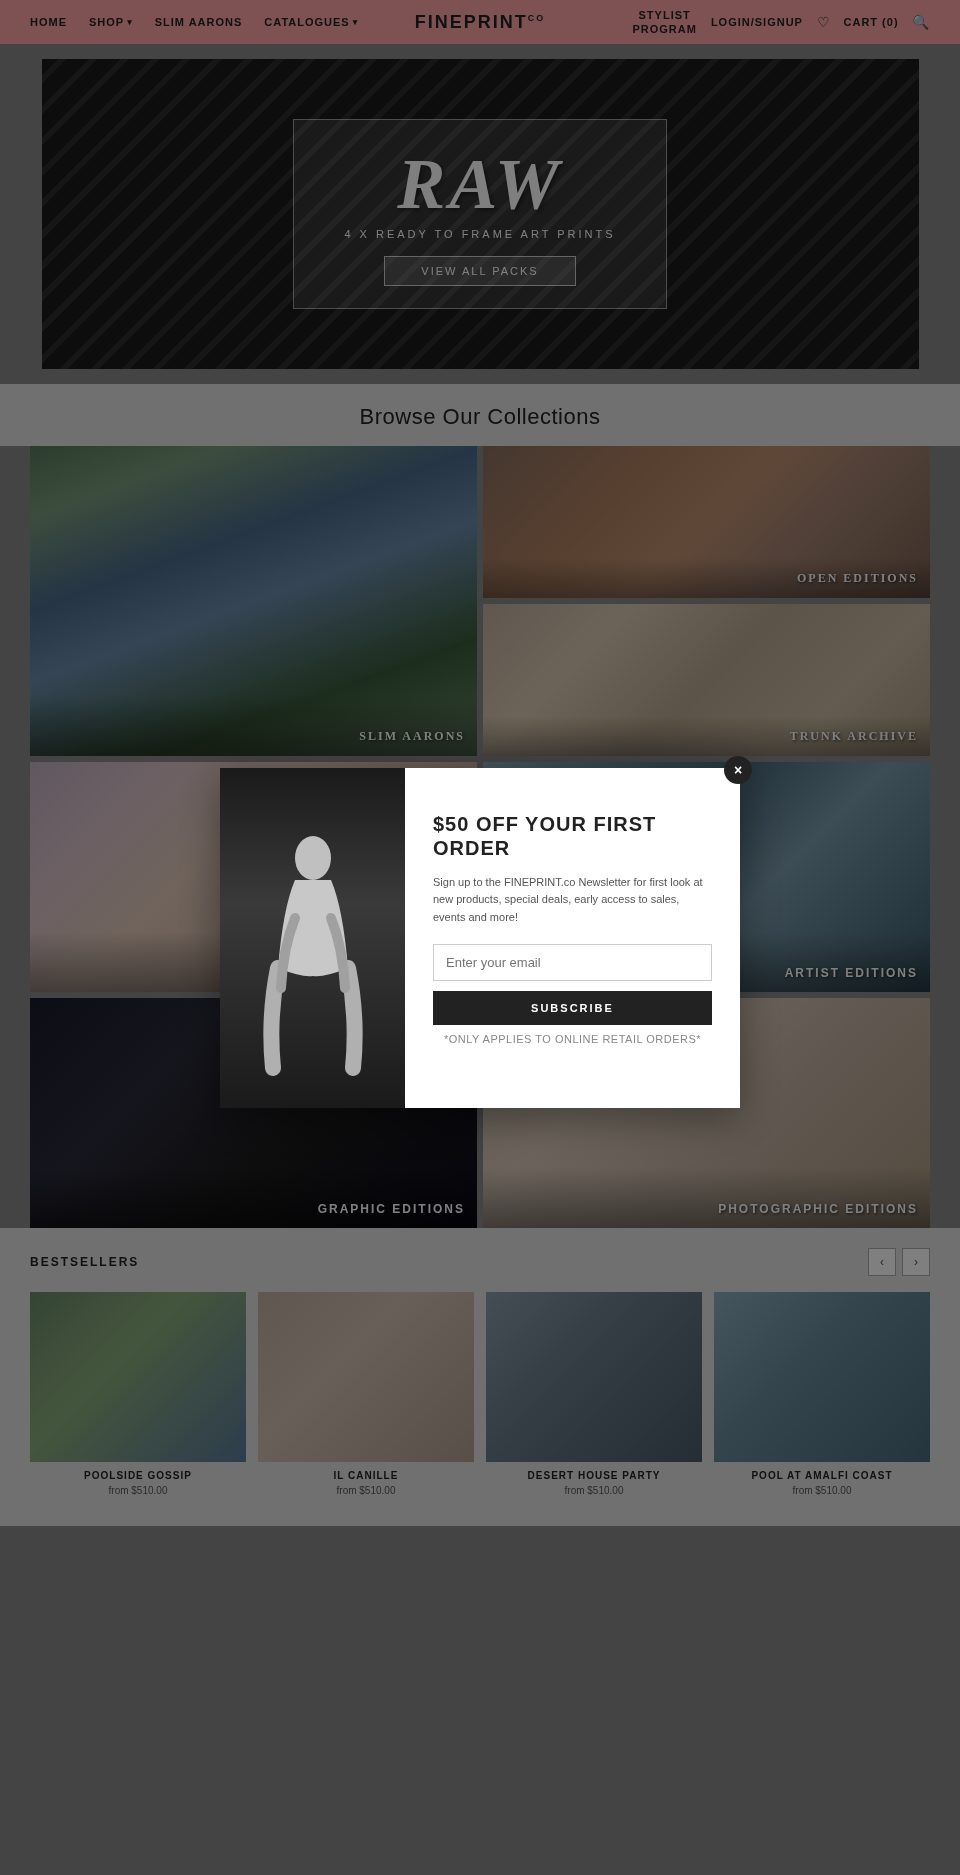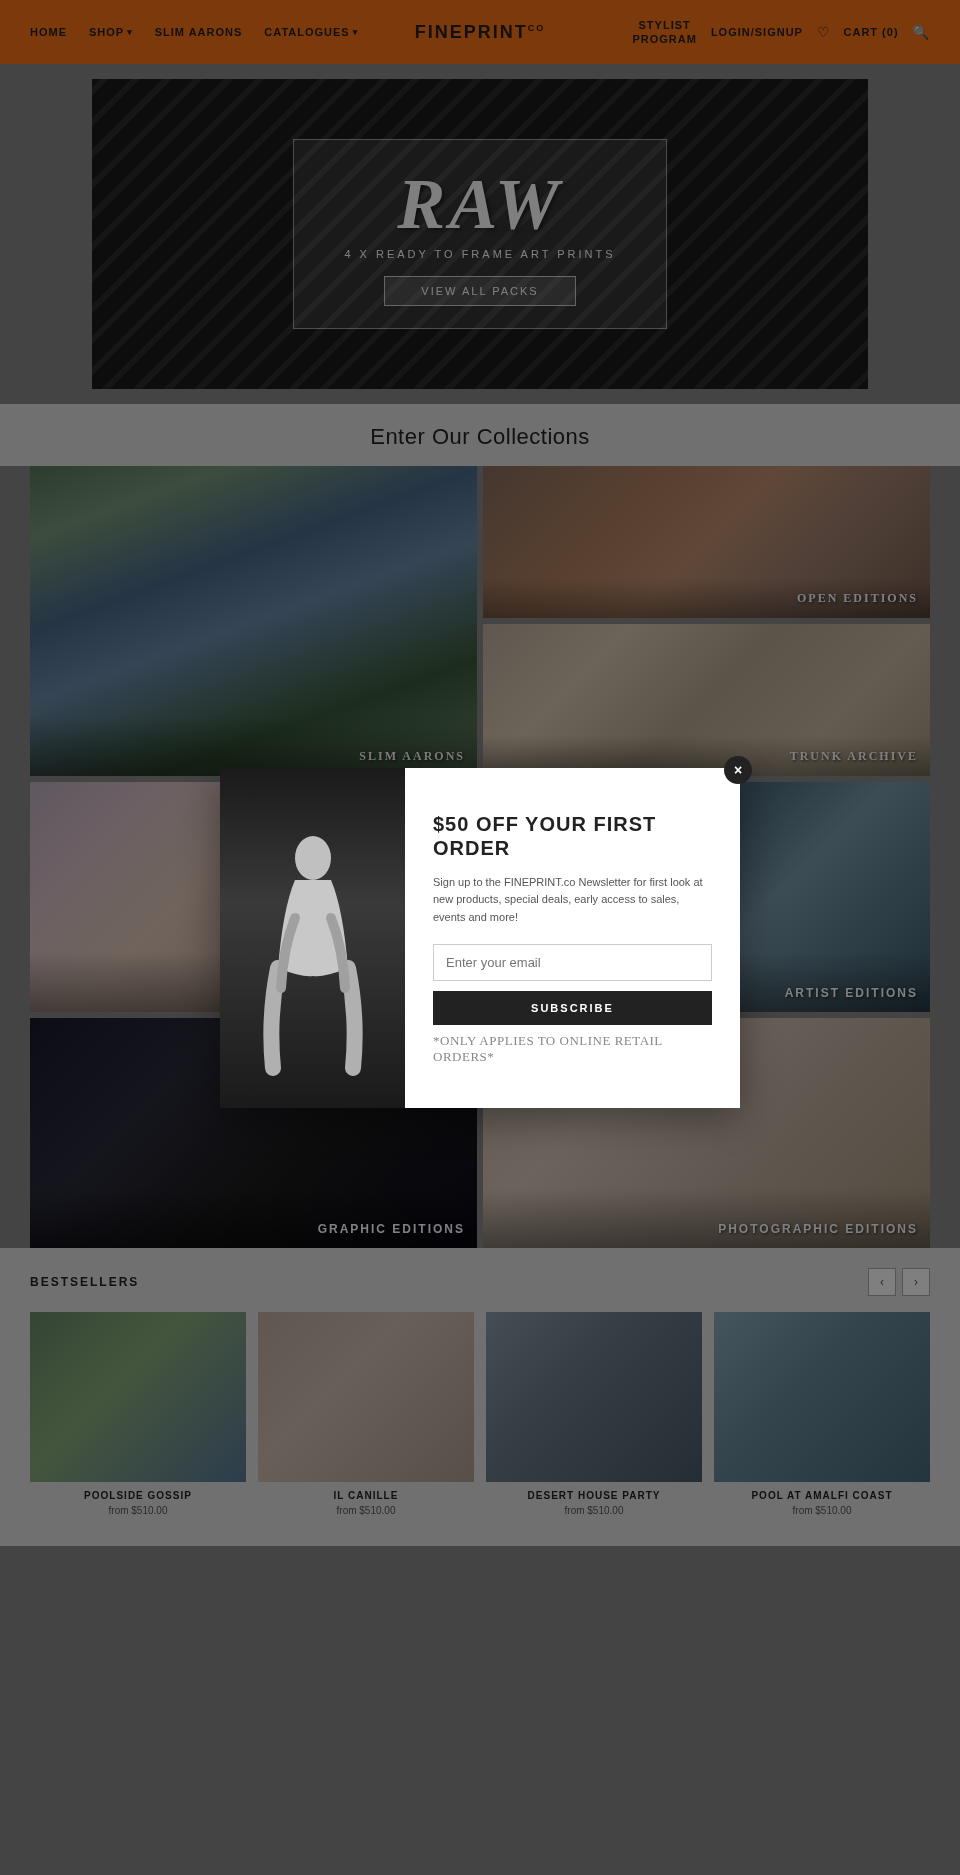--- a/index.html
+++ b/index.html
@@ -1,44 +1,44 @@
 <!DOCTYPE html>
 <html><head>
   <meta charset="utf-8">
   <style>
     * { margin: 0; padding: 0; box-sizing: border-box; }
     body { font-family: Arial, Helvetica, sans-serif; background: #888; width: 960px; overflow-x: hidden; }
 
     
     .header {
-      background: #f97316;
+      background: #fca5a5;
       display: flex;
       align-items: center;
       justify-content: space-between;
       padding: 0 30px;
-      height: 64px;
+      height: 44px;
       position: relative;
       z-index: 10;
     }
     .nav-left { display: flex; align-items: center; gap: 22px; }
     .nav-left a { font-size: 11px; letter-spacing: 1px; text-transform: uppercase; text-decoration: none; color: #222; font-weight: 600; }
     .nav-left a.has-dropdown { display: flex; align-items: center; gap: 3px; }
     .nav-left a.has-dropdown::after { content: '▾'; font-size: 9px; }
     .logo { position: absolute; left: 50%; transform: translateX(-50%); font-size: 18px; letter-spacing: 2px; font-weight: 700; color: #222; text-transform: uppercase; }
     .logo sup { font-size: 9px; vertical-align: super; }
     .nav-right { display: flex; align-items: center; gap: 14px; }
     .stylist-program { font-size: 9px; letter-spacing: 0.5px; text-transform: uppercase; text-align: center; line-height: 1.3; color: #222; text-decoration: none; }
     .nav-right a { font-size: 11px; letter-spacing: 1px; text-transform: uppercase; text-decoration: none; color: #222; font-weight: 600; }
     .heart-icon { font-size: 14px; color: #222; cursor: pointer; }
     .cart-icon { font-size: 11px; letter-spacing: 1px; text-transform: uppercase; color: #222; text-decoration: none; font-weight: 600; }
     .search-icon { font-size: 14px; color: #222; cursor: pointer; }
 
     
     .hero-banner {
-      width: 776px;
+      width: 877px;
       margin: 15px auto;
       background: #1a1a1a;
       position: relative;
       height: 310px;
       overflow: hidden;
       display: flex;
       align-items: center;
       justify-content: center;
     }
     .hero-bg {
@@ -307,26 +307,25 @@
       color: #fff;
       border: none;
       padding: 11px;
       font-size: 11px;
       letter-spacing: 2px;
       text-transform: uppercase;
       cursor: pointer;
       font-weight: 700;
     }
     .popup-disclaimer {
-      font-size: 13px;
+      font-size: 11px;
       color: #888;
-      text-align: left;
+      text-align: center;
       margin-top: 8px;
       letter-spacing: 0.5px;
-      font-family: Liberation Serif, serif;
     }
     .popup-close {
       position: absolute;
       top: -12px;
       right: -12px;
       width: 28px;
       height: 28px;
       background: #222;
       color: #fff;
       border-radius: 50%;
@@ -367,21 +366,21 @@
 
 <section class="hero-banner">
   <div class="hero-bg"></div>
   <div class="hero-content">
     <div class="hero-raw">RAW</div>
     <div class="hero-sub">4 x READY TO FRAME ART PRINTS</div>
     <a href="#" class="hero-btn">VIEW ALL PACKS</a>
   </div>
 </section>
 
-<div class="section-title">Enter Our Collections</div>
+<div class="section-title">Browse Our Collections</div>
 
 <div class="collections-grid">
 
   <div class="collection-item large">
     <div class="collection-bg bg-slim-aarons" style="
       background: linear-gradient(160deg, #5a7a5a 0%, #7a9a7a 15%, #4a6a8a 35%, #6a8aaa 50%, #3a5a3a 75%, #6a8a6a 100%);
       min-height: 310px;
       position: relative;
     ">
 

